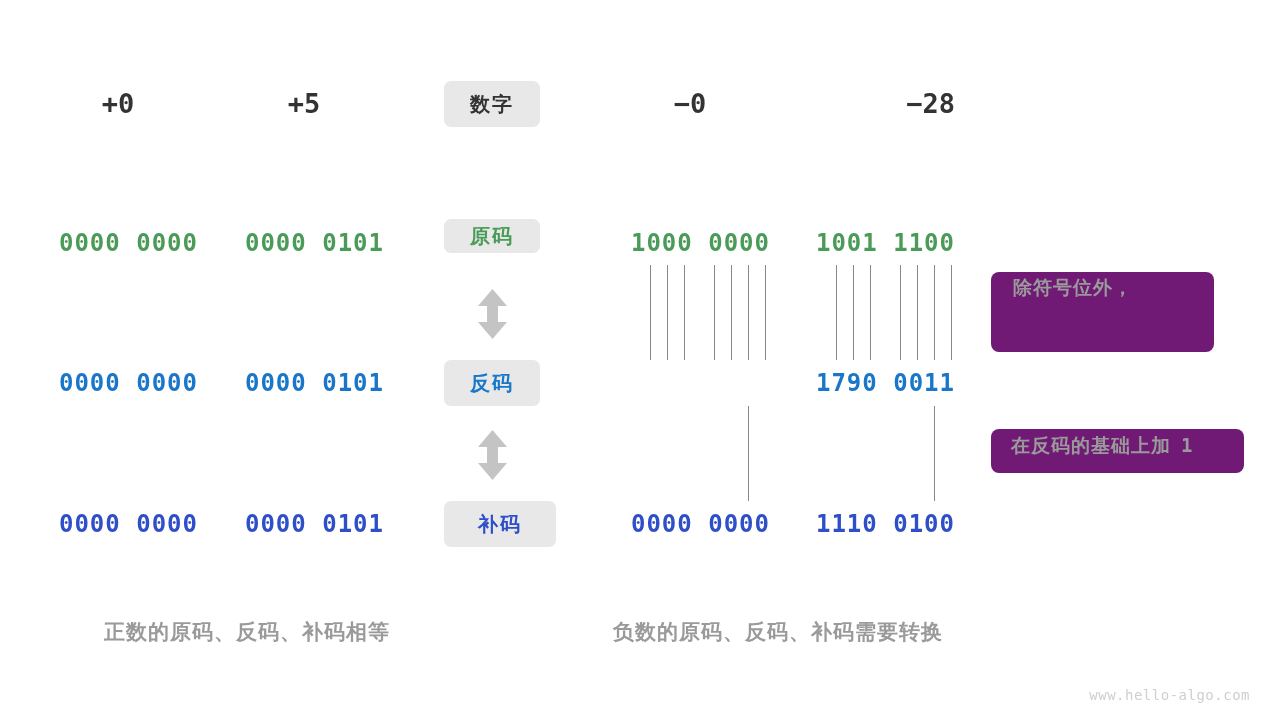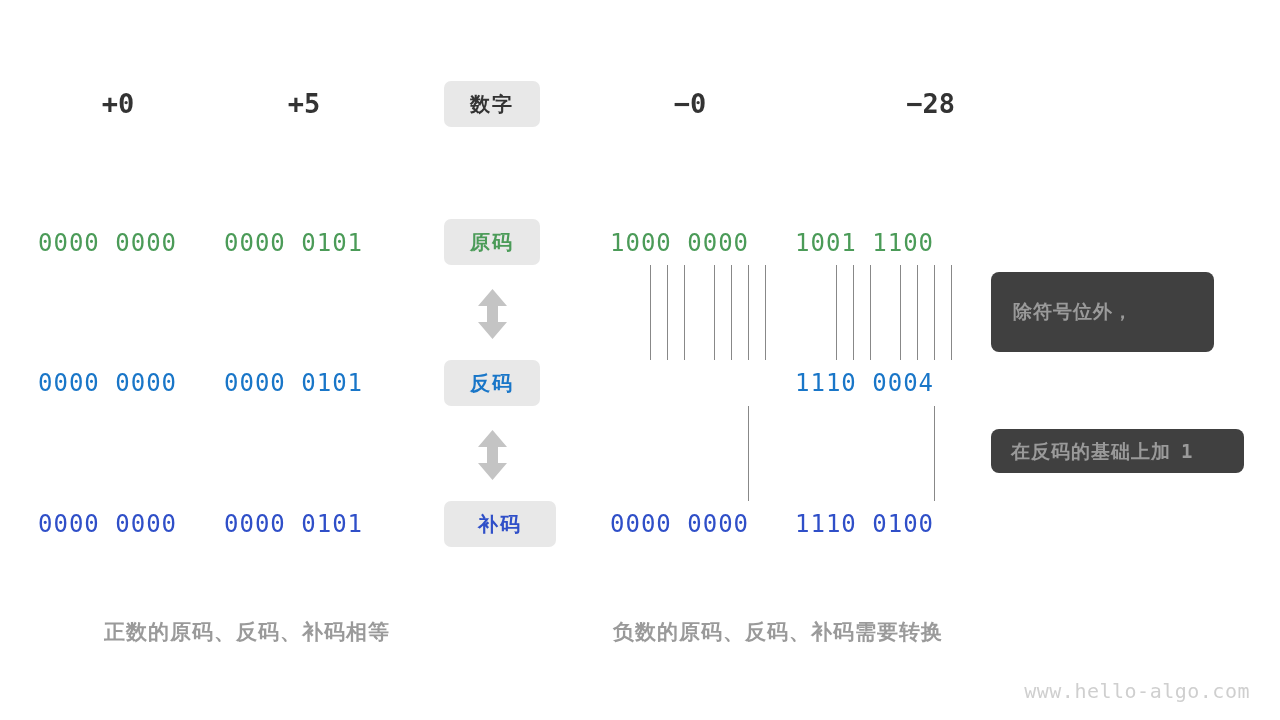--- a/index.html
+++ b/index.html
@@ -48,52 +48,52 @@
   }
   .chip-head { color: #333333; }
   .chip-yuan { color: #4b9b58; }
   .chip-fan  { color: #1976c8; }
   .chip-bu   { color: #2f4fc8; }
 
   
   .bits {
     font-family: "DejaVu Sans Mono", "Liberation Mono", monospace;
     font-size: 24px;
-    font-weight: normal;
-    text-align: left;
+    font-weight: bold;
+    text-align: right;
     white-space: pre;
     letter-spacing: 1px;
   }
   .c-green  { color: #4b9b58; }
   .c-blue   { color: #1976c8; }
   .c-indigo { color: #2f4fc8; }
 
   
   .vline {
     position: absolute;
     width: 1px;
     background: #888888;
   }
 
   
   .dbl-arrow { position: absolute; }
 
   
   .note {
     position: absolute;
-    background: #404040;
+    background: #701a75;
     border-radius: 8px;
     color: #9a9a9a;
     font-size: 19px;
     font-weight: bold;
     letter-spacing: 1px;
     line-height: 32px;
     display: flex;
     flex-direction: column;
-    justify-content: center;
+    justify-content: flex-start;
     box-sizing: border-box;
     padding: 0 22px;
   }
   .note-line { white-space: nowrap; }
   .note-mono {
     font-family: "DejaVu Sans Mono", "Liberation Mono", monospace;
     font-weight: bold;
   }
 
   
@@ -105,21 +105,21 @@
     letter-spacing: 1px;
     white-space: nowrap;
   }
 
   
   .watermark {
     position: absolute;
     right: 30px;
     bottom: 17px;
     font-family: "DejaVu Sans Mono", "Liberation Mono", monospace;
-    font-size: 20px;
+    font-size: 14px;
     color: #cfcfcf;
     letter-spacing: 0.5px;
     white-space: nowrap;
   }
 </style>
 </head>
 <body>
 
 <div id="canvas">
 
@@ -130,34 +130,34 @@
   <div class="abs chip chip-head" style="left:444px; top:81px; width:96px; height:46px;">数字</div>
 
   <div class="abs col-head" style="left:610px; top:88px; width:160px;">−0</div>
 
   <div class="abs col-head" style="left:795px; top:88px; width:160px;text-align:right;">−28</div>
 
   <div class="abs bits c-green" style="left:38px; top:229px; width:160px;">0000 0000</div>
 
   <div class="abs bits c-green" style="left:224px; top:229px; width:160px;">0000 0101</div>
 
-  <div class="abs chip chip-yuan" style="left:444px; top:219px; width:96px; height:46px;">原码</div>
+  <div class="abs chip chip-yuan" style="left:444px; top:219px; width:96px; height:34px;">原码</div>
 
   <div class="abs bits c-green" style="left:610px; top:229px; width:160px;">1000 0000</div>
 
   <div class="abs bits c-green" style="left:795px; top:229px; width:160px;">1001 1100</div>
 
   <div class="abs bits c-blue" style="left:38px; top:369px; width:160px;">0000 0000</div>
 
   <div class="abs bits c-blue" style="left:224px; top:369px; width:160px;">0000 0101</div>
 
   <div class="abs chip chip-fan" style="left:444px; top:360px; width:96px; height:46px;">反码</div>
 
 
-  <div class="abs bits c-blue" style="left:795px; top:369px; width:160px;">1110 0004</div>
+  <div class="abs bits c-blue" style="left:795px; top:369px; width:160px;">1790 0011</div>
 
   <div class="abs bits c-indigo" style="left:38px; top:510px; width:160px;">0000 0000</div>
 
   <div class="abs bits c-indigo" style="left:224px; top:510px; width:160px;">0000 0101</div>
 
   <div class="abs chip chip-bu" style="left:444px; top:501px; width:112px; height:46px;">补码</div>
 
   <div class="abs bits c-indigo" style="left:610px; top:510px; width:160px;">0000 0000</div>
 
   <div class="abs bits c-indigo" style="left:795px; top:510px; width:160px;">1110 0100</div>

